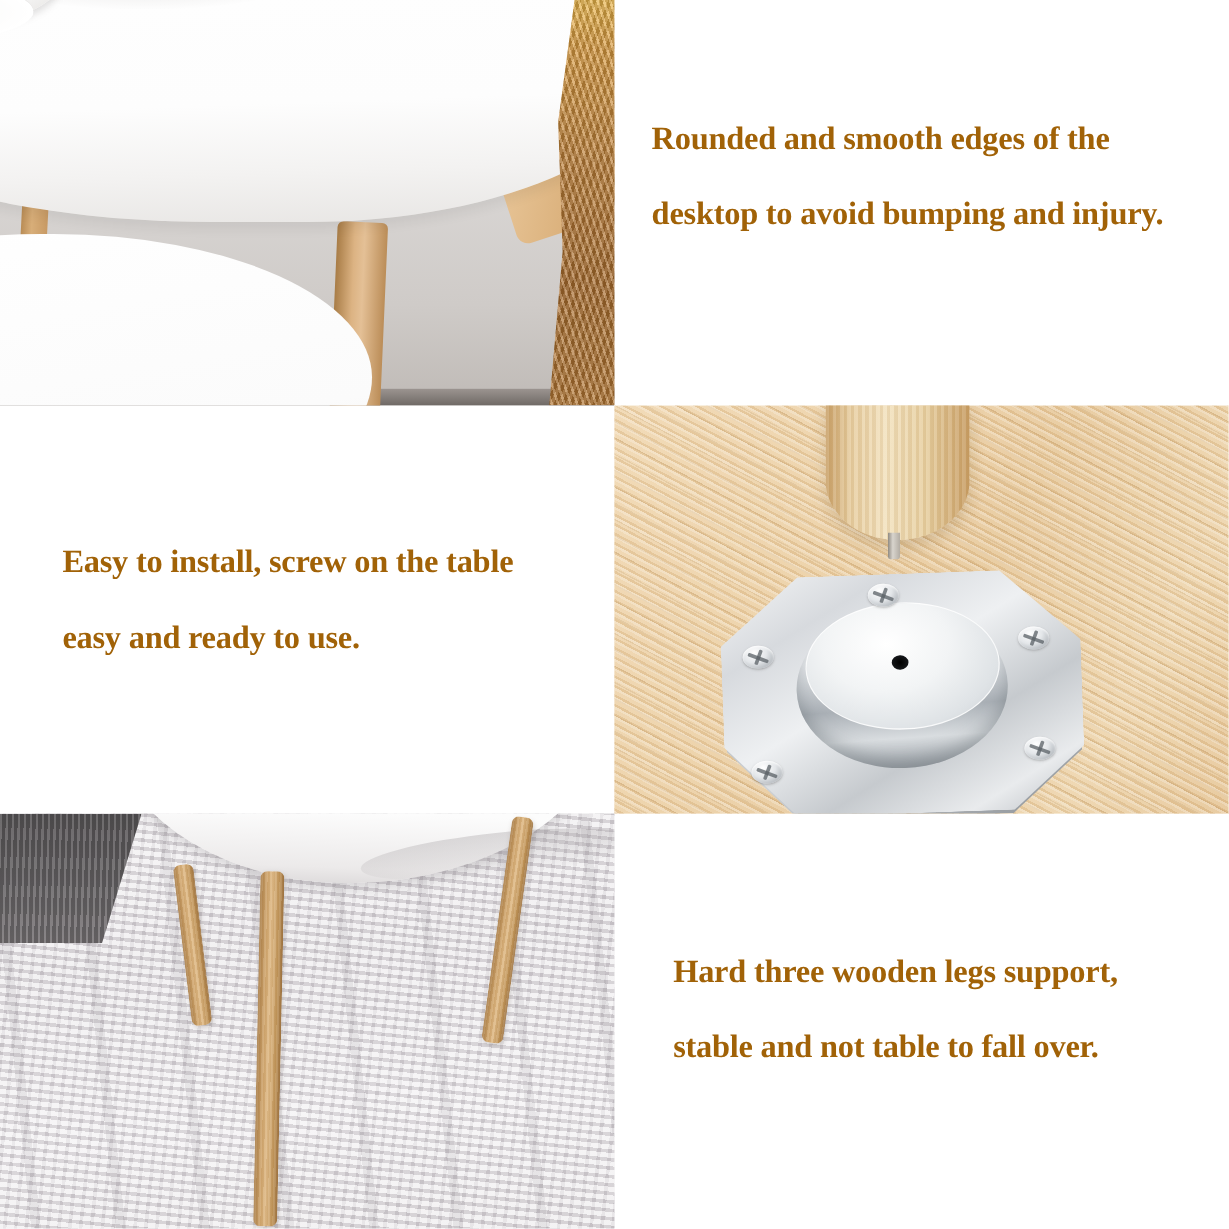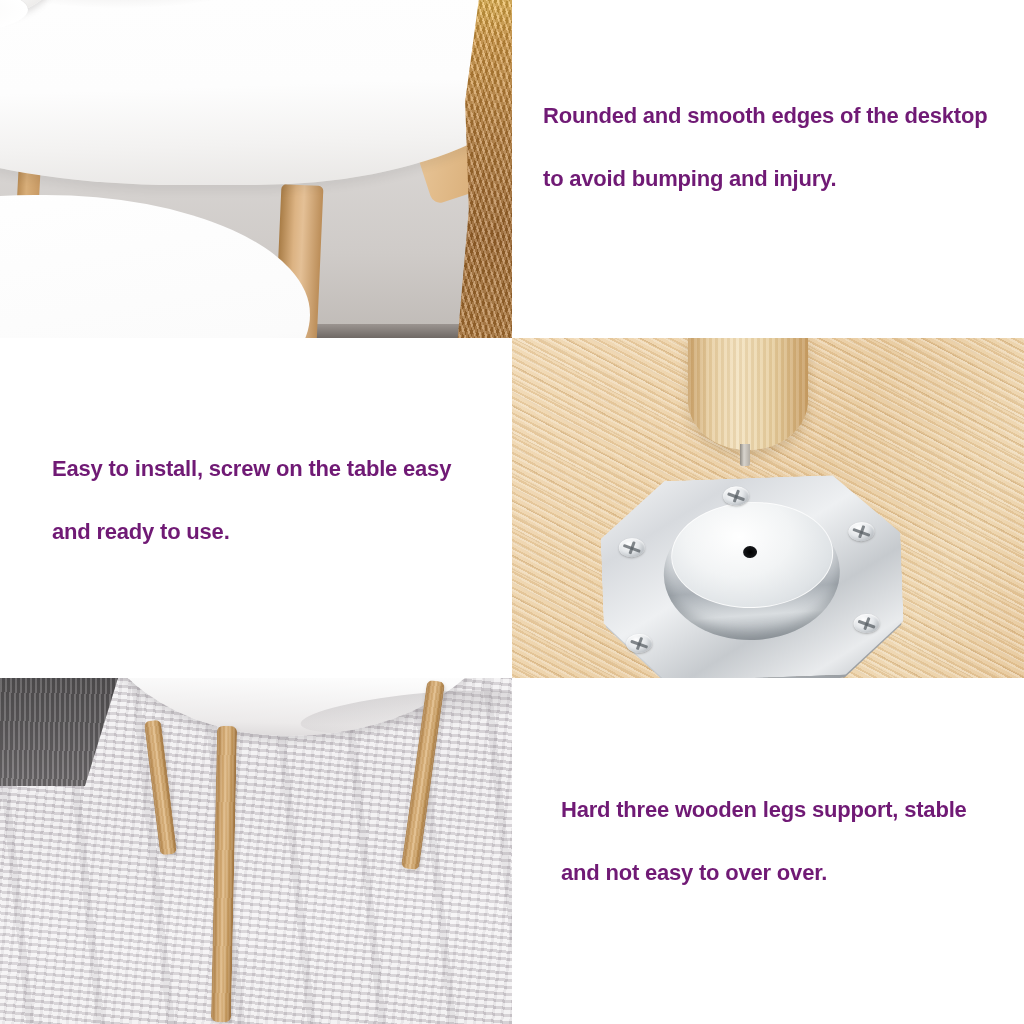--- a/index.html
+++ b/index.html
@@ -22,24 +22,24 @@
 
   
   .panel {
     position: absolute;
     overflow: hidden;
   }
 
   
   .text-block {
     position: absolute;
-    color: #701a75;
-    font-family: Liberation Sans, sans-serif;
+    color: #a16207;
+    font-family: Liberation Serif, serif;
     font-weight: bold;
-    font-size: 22px;
+    font-size: 27px;
     line-height: 63px;
     letter-spacing: -0.2px;
     white-space: pre-line;
   }
   #text-rounded-edges { left: 543px; top: 84px;  width: 462px; }
   #text-easy-install  { left: 52px;  top: 437px; width: 430px; }
   #text-three-legs    { left: 561px; top: 778px; width: 440px; }
 
   
   #panel-table-top {
@@ -318,15 +318,15 @@
   <div class="panel" id="panel-legs">
     <div class="rug-accents"></div>
     <div class="dark-wall"></div>
     <div class="table-underside"></div>
     <div class="table-shadow"></div>
     <div class="leg leg-1"></div>
     <div class="leg leg-2"></div>
     <div class="leg leg-3"></div>
   </div>
 
-  <div class="text-block" id="text-three-legs">Hard three wooden legs support, stable and not easy to over over.</div>
+  <div class="text-block" id="text-three-legs">Hard three wooden legs support, stable and not table to fall over.</div>
 
 </div>
 
 </body></html>

